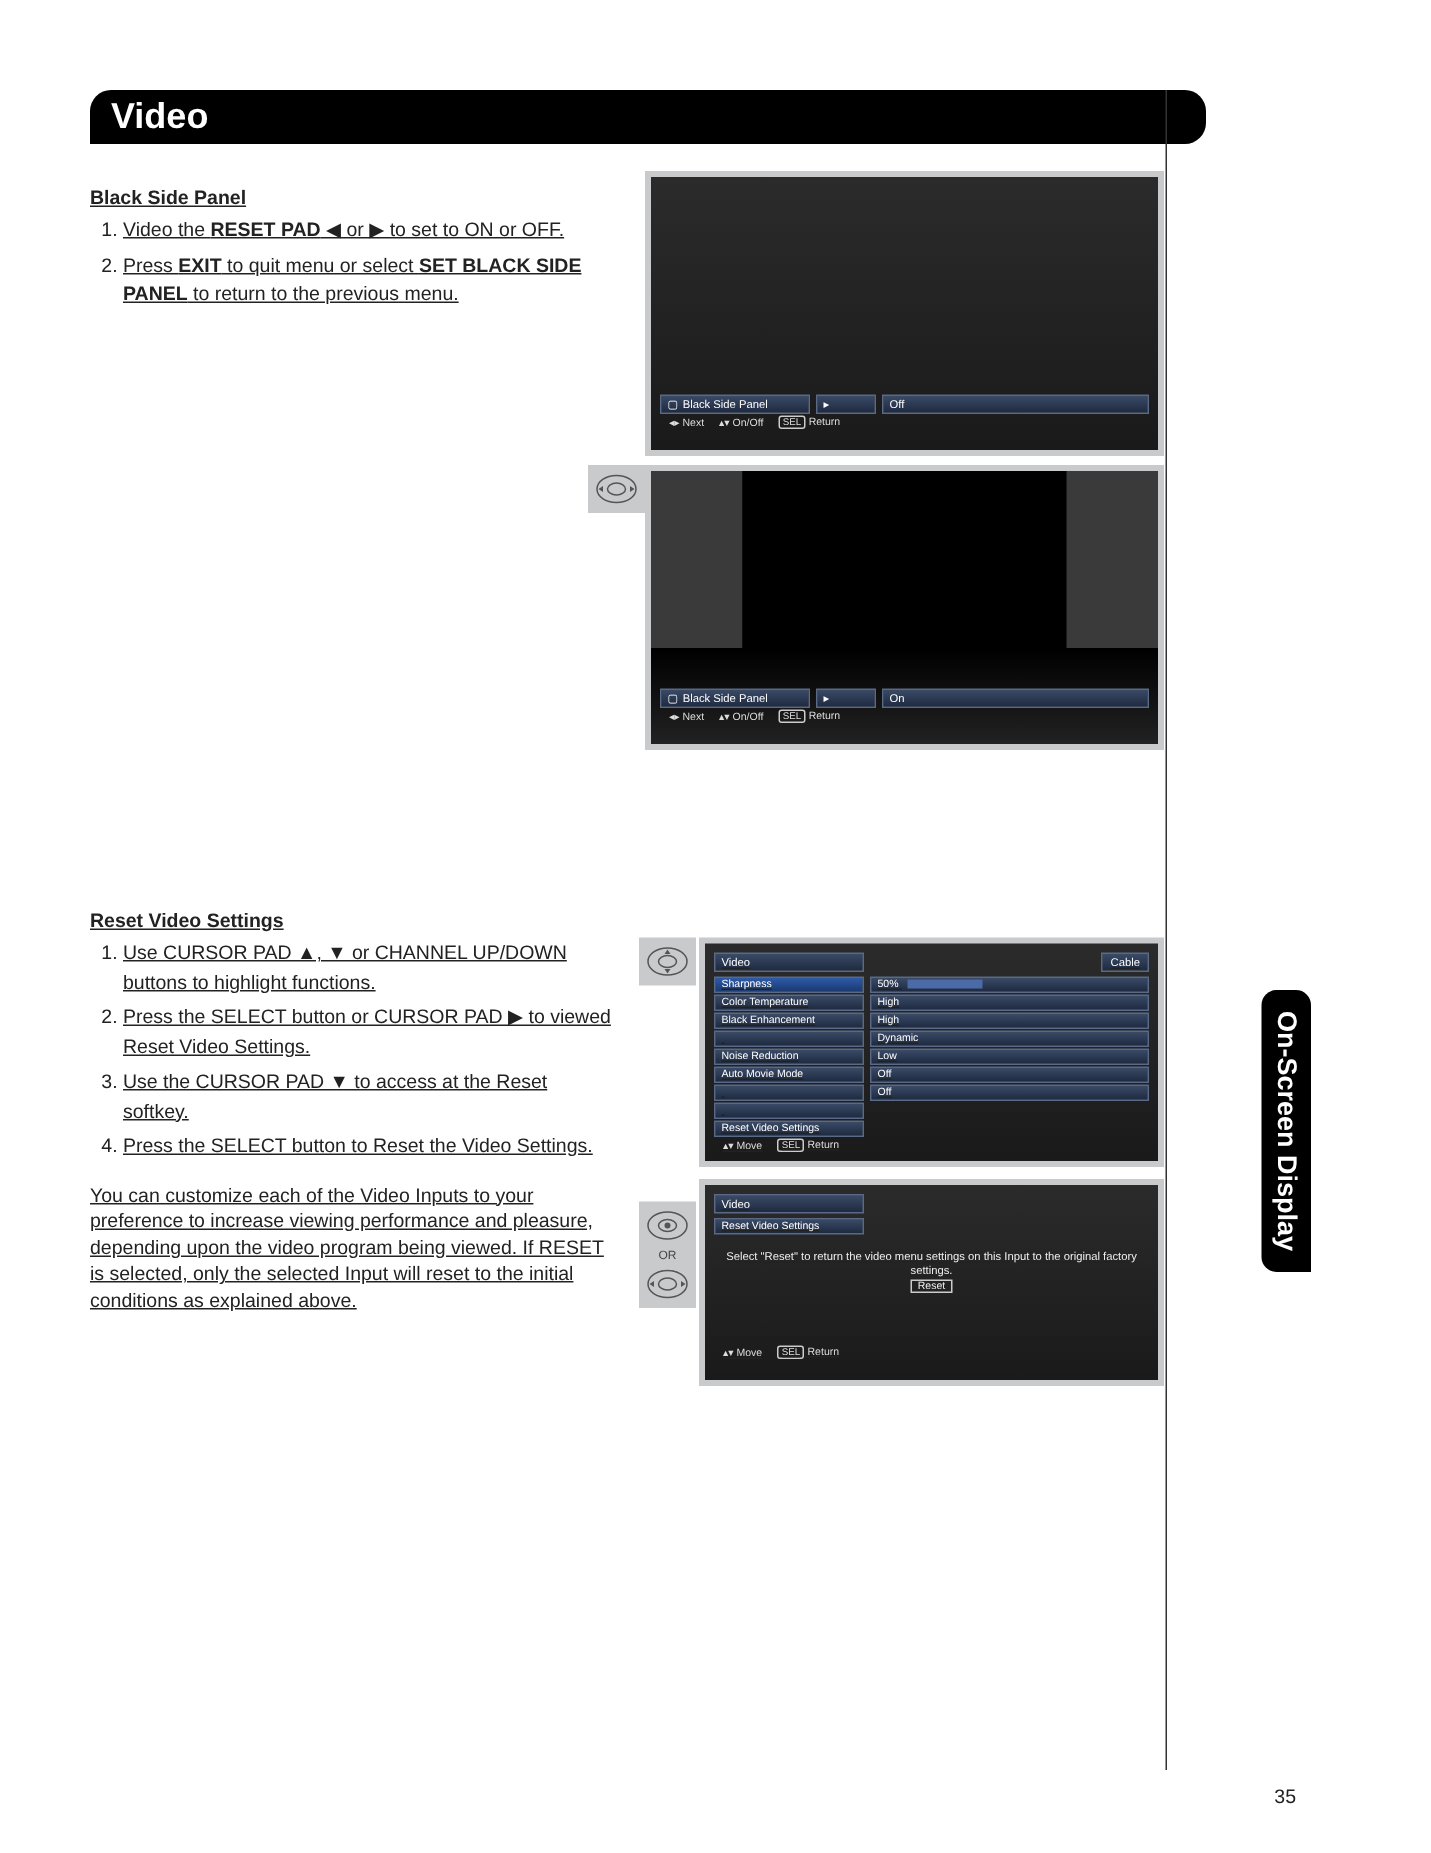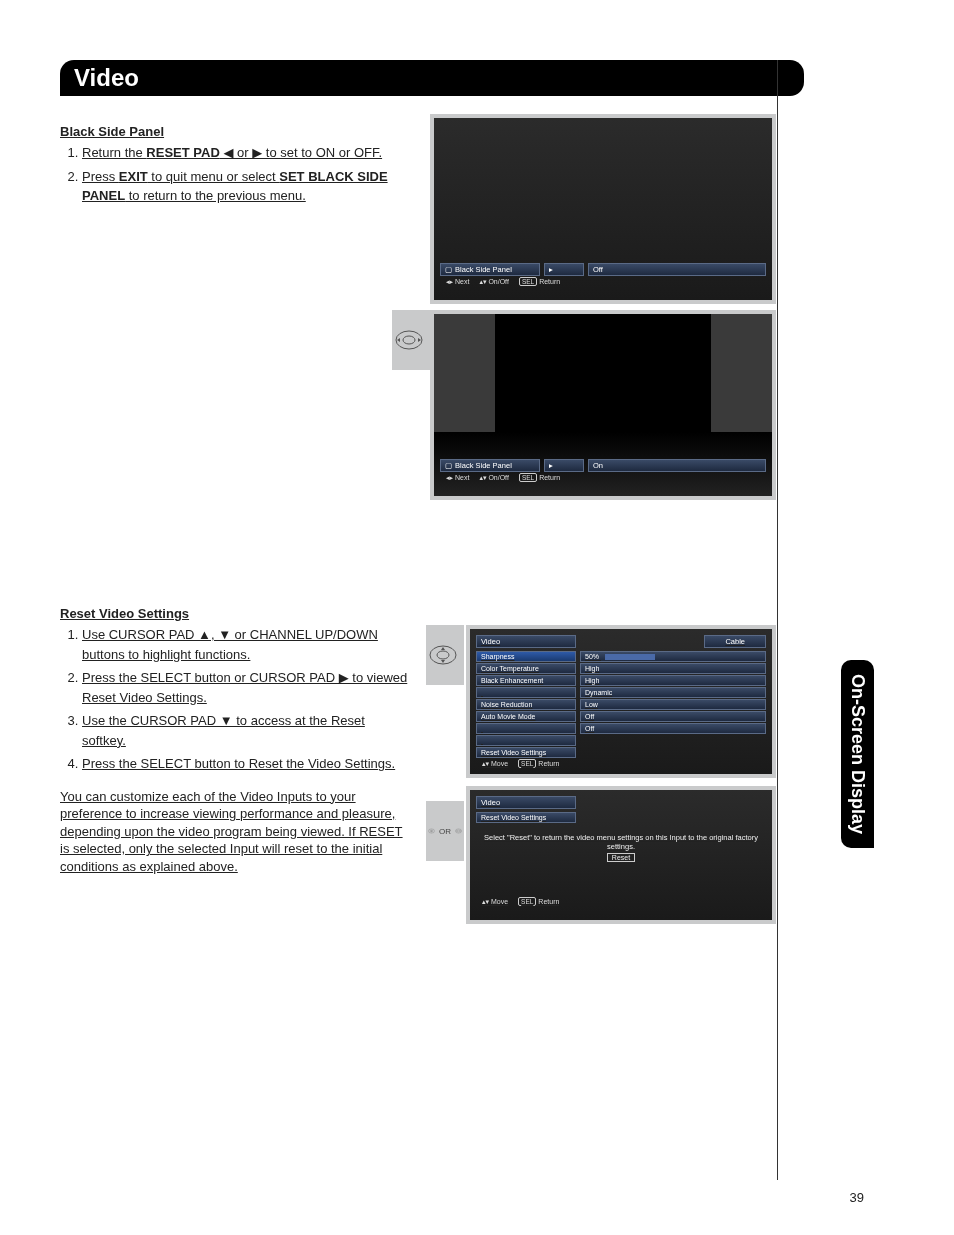--- a/index.html
+++ b/index.html
@@ -129,25 +129,26 @@
   .dpad {
     width: 30px; height: 22px;
     position: relative;
   }
   .dpad svg { width: 100%; height: 100%; }
   .dpad-wrap {
     position: absolute;
     background: #c9cacb;
     width: 38px;
     display: flex;
+    flex-direction: column;
     align-items: center;
     gap: 4px;
     font-size: 8px;
     color: #444;
-    padding: 19px 2px;
+    padding: 5px 2px;
     box-sizing: border-box;
   }
   
   .sidetab {
     position: absolute;
     right: 80px;
     top: 660px;
     background: #000;
     color: #fff;
     font-weight: bold;
@@ -184,21 +185,21 @@
   .menu-head .title-box {
     background: linear-gradient(#3a4a66,#1e2a40);
     border: 1px solid #5a6a86;
     padding: 1px 4px;
     font-size: 7.5px;
     width: 90px;
   }
   .menu-head .cable-box {
     background: linear-gradient(#3a4a66,#1e2a40);
     border: 1px solid #5a6a86;
-    padding: 1px 20px;
+    padding: 1px 5px;
     font-size: 7.5px;
   }
   .menu-row {
     display: flex;
     gap: 4px;
     margin-bottom: 1px;
   }
   .menu-row .mlabel {
     background: linear-gradient(#3a4a66,#1e2a40);
     border: 1px solid #5a6a86;
@@ -245,21 +246,21 @@
 
   <div class="banner">Video</div>
 
   <div class="content">
 
     <div class="twocol">
       <div class="leftcol">
         <div class="section-title">Black Side Panel</div>
         <ol class="steps">
           <li>
-            <span>Return the </span><b>RESET PAD</b><span> ◀ or ▶ to set to ON or OFF.</span>
+            <span>Video the </span><b>RESET PAD</b><span> ◀ or ▶ to set to ON or OFF.</span>
           </li>
           <li>
             <span>Press </span><b>EXIT</b><span> to quit menu or select </span><b>SET BLACK SIDE PANEL</b><span> to return to the previous menu.</span>
           </li>
         </ol>
       </div>
       <div class="rightcol" style="position:relative;">
 
         <div class="osd-frame osd-1">
           <div class="osd-inner">
@@ -427,14 +428,14 @@
               <span>▴▾ <span>Move</span></span>
               <span><span class="sel">SEL</span> <span>Return</span></span>
             </div>
           </div>
         </div>
       </div>
     </div>
   </div>
 
   <div class="sidetab">On-Screen Display</div>
-  <div class="page-num">39</div>
+  <div class="page-num">35</div>
 </div>
 
 </body></html>

